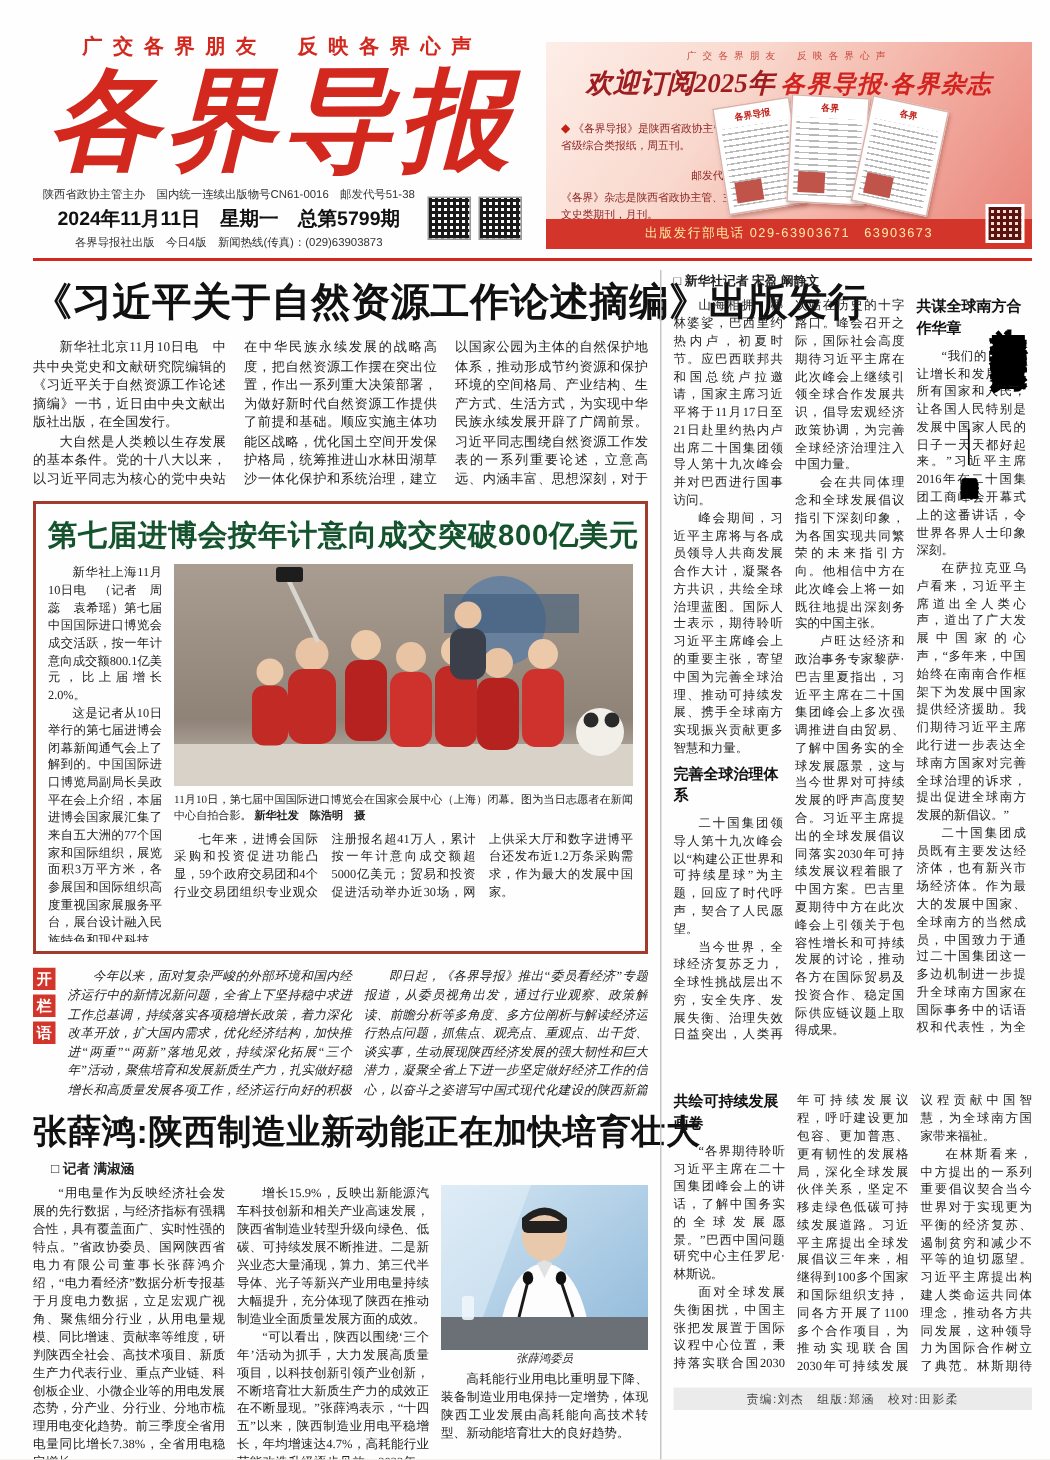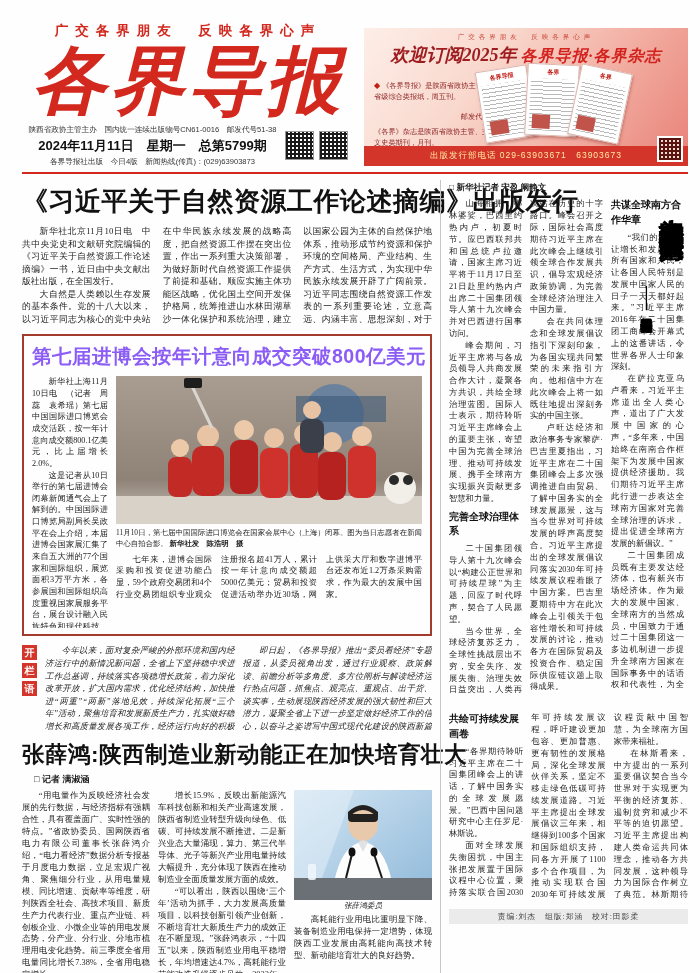--- a/index.html
+++ b/index.html
@@ -60,21 +60,21 @@
   .para{margin:0;text-indent:2em;text-align:justify;}
   .body-text{font-size:8.8px;line-height:1.42;color:#1d1d1d;}
 
   
   .a1-headline{font-size:26px;font-weight:900;text-align:center;letter-spacing:0.5px;
                color:#111;margin:4px 0 6px 0;white-space:nowrap;}
   .a1-cols{column-count:3;column-gap:12px;height:100px;overflow:hidden;}
 
   
   .a2-box{border:2px solid #a23b2c;margin-top:9px;padding:7px 8px 6px 8px;}
-  .a2-headline{font-size:19.5px;font-weight:900;color:#8b5cf6;
+  .a2-headline{font-size:19.5px;font-weight:900;color:#14532d;
                letter-spacing:0.5px;margin:0 0 6px 0;white-space:nowrap;}
   .a2-row{display:flex;gap:8px;}
   .a2-leftcol{width:76px;flex-shrink:0;font-size:8.2px;line-height:1.42;height:252px;overflow:hidden;}
   .a2-right{flex:1;min-width:0;}
   .a2-photo{width:100%;height:148px;display:block;}
   .a2-caption{font-size:7.4px;line-height:1.5;margin-top:3px;color:#1d1d1d;text-align:justify;}
   .a2-caption .credit{font-weight:bold;white-space:nowrap;}
   .a2-bottom{column-count:3;column-gap:9px;font-size:8.2px;line-height:1.42;height:70px;
              overflow:hidden;margin-top:4px;}
 
@@ -99,21 +99,21 @@
   .g20-byline{font-size:8.5px;font-weight:bold;margin:2px 0 4px 0;}
   .g20-upper{display:flex;gap:5px;height:508px;overflow:hidden;}
   .g20-upper-text{width:154px;flex-shrink:0;column-count:2;column-gap:8px;
                   font-size:8.3px;line-height:1.42;}
   .g20-subhead{font-size:10px;font-weight:bold;text-align:left;margin:5px 0;
                text-indent:0;color:#111;}
   .g20-vertical{flex:1;writing-mode:vertical-rl;text-align:start;overflow:hidden;}
   .vt-main{font-size:25px;font-weight:900;color:#000;letter-spacing:1px;line-height:1.3;}
   .vt-sub{font-size:12px;font-weight:bold;color:#000;padding-top:88px;line-height:1.6;}
   .g20-lower{column-count:3;column-gap:8px;font-size:8.3px;line-height:1.42;height:192px;
-             overflow:hidden;margin-top:6px;}
+             overflow:hidden;margin-top:22px;}
   .footer-bar{margin-top:5px;height:15px;background:#ebebeb;display:flex;align-items:center;
               justify-content:center;}
   .footer-bar span{font-size:7.8px;color:#444;letter-spacing:1px;}
 </style>
 </head>
 <body>
 
 <div class="page">
 
   <div class="header">

